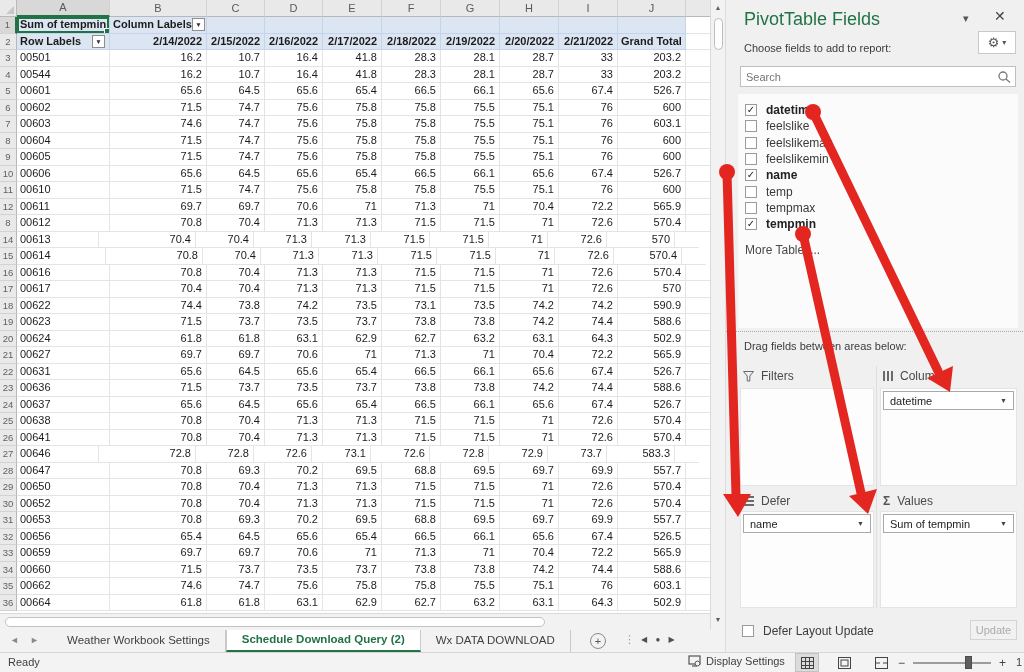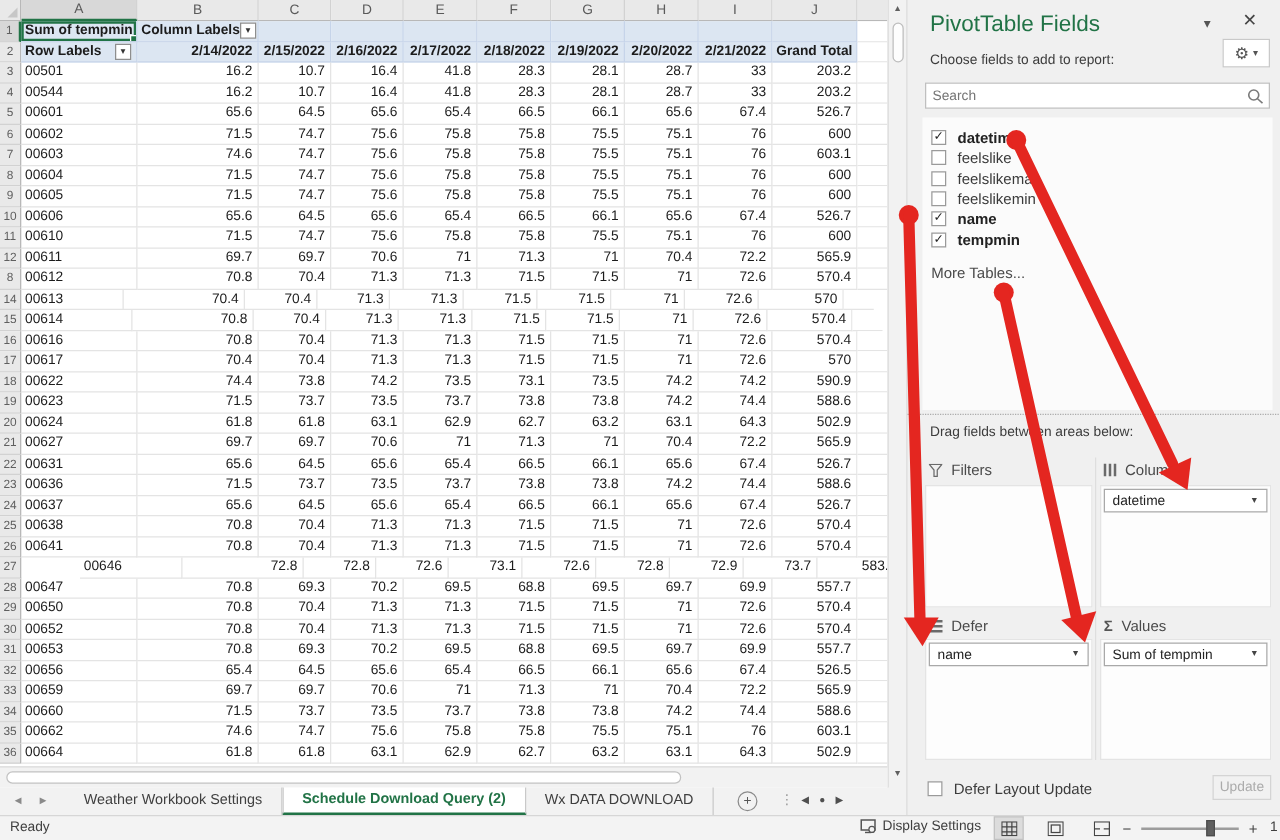--- a/index.html
+++ b/index.html
@@ -500,21 +500,21 @@
           <div class="cell num" style="width: 59px;">71.3</div>
           <div class="cell num" style="width: 59px;">71.5</div>
           <div class="cell num" style="width: 59px;">71.5</div>
           <div class="cell num" style="width: 59px;">71</div>
           <div class="cell num" style="width: 59px;">72.6</div>
           <div class="cell num" style="width: 68px;">570.4</div>
           <div class="cell fillc" style="width: 24px;"></div>
         </div>
         <div class="r">
           <div class="gutter">27</div>
-          <div class="cell lab" style="width: 82px; margin-left: 47px;">00646</div>
+          <div class="cell lab" style="width: 82px;">00646</div>
           <div class="cell num" style="width: 97px;">72.8</div>
           <div class="cell num" style="width: 58px;">72.8</div>
           <div class="cell num" style="width: 58px;">72.6</div>
           <div class="cell num" style="width: 59px;">73.1</div>
           <div class="cell num" style="width: 59px;">72.6</div>
           <div class="cell num" style="width: 59px;">72.8</div>
           <div class="cell num" style="width: 59px;">72.9</div>
           <div class="cell num" style="width: 59px;">73.7</div>
           <div class="cell num" style="width: 68px;">583.3</div>
           <div class="cell fillc" style="width: 24px;"></div>
@@ -745,20 +745,28 @@
           <span class="fl">feelslikemax</span>
         </div>
         <div class="field">
           <span class="cb"></span>
           <span class="fl">feelslikemin</span>
         </div>
         <div class="field checked">
           <span class="cb">✓</span>
           <span class="fl">name</span>
         </div>
+        <div class="field">
+          <span class="cb"></span>
+          <span class="fl">temp</span>
+        </div>
+        <div class="field">
+          <span class="cb"></span>
+          <span class="fl">tempmax</span>
+        </div>
         <div class="field checked">
           <span class="cb">✓</span>
           <span class="fl">tempmin</span>
         </div>
         <div class="more">More Tables...</div>
       </div>
     <div class="p-dot"></div>
     <div class="p-drag">Drag fields between areas below:</div>
     <div class="q-vdiv"></div>
 

